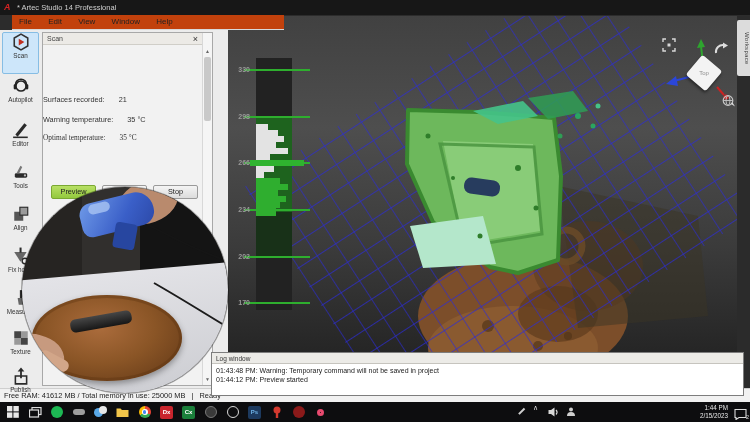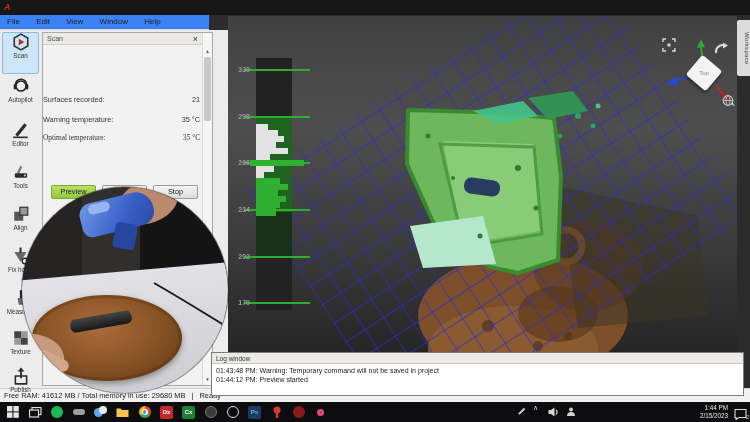--- a/index.html
+++ b/index.html
@@ -9,21 +9,21 @@
   .abs{position:absolute;}
 
   
   #titlebar{left:0;top:0;width:750px;height:15px;background:#171717;color:#cfcfcf;
             font-size:7.5px;line-height:15px;z-index:6;}
   #titlebar .logo{position:absolute;left:4px;top:3px;width:9px;height:9px;color:#d42222;
             font-weight:bold;font-style:italic;font-size:9px;line-height:9px;}
   #titlebar .ttl{position:absolute;left:17px;top:0;}
 
   
-  #menubar{left:0;top:15px;width:209px;height:15px;background:#3b82f6;
+  #menubar{left:12px;top:15px;width:272px;height:15px;background:#c2410c;
            border-bottom:1px solid #d8d8d8;z-index:6;font-size:8px;color:#222;}
   #menubar span{display:inline-block;padding:2px 7px 0 7px;cursor:default;}
 
   
   #leftcol{left:0;top:30px;width:228px;height:358px;background:#ececec;z-index:6;}
 
   
   .sideitem{position:absolute;left:2px;width:37px;text-align:center;color:#222;}
   .sideitem .icn{display:block;margin:0 auto;}
   .sideitem .lbl{display:block;font-size:6.3px;margin-top:1px;color:#333;}
@@ -37,21 +37,21 @@
   #panel .pclose{position:absolute;right:11px;top:0;width:11px;height:12px;font-size:9px;
          line-height:12px;text-align:center;color:#333;}
   #panel .scroll{position:absolute;right:0;top:0;bottom:0;width:10px;background:#f5f5f5;
          border-left:1px solid #d8d8d8;}
   #panel .scroll .sbtn{position:absolute;left:0;width:9px;height:10px;font-size:5px;
          color:#666;text-align:center;line-height:10px;}
   #panel .scroll .thumb{position:absolute;left:1px;top:24px;width:7px;height:64px;
          background:#c9c9c9;border-radius:2px;}
   .fps{position:absolute;left:0;right:12px;top:26px;text-align:center;font-size:19px;
        font-weight:bold;color:#111;}
-  .statrow{position:absolute;left:0;right:12px;display:flex;justify-content:space-between;gap:21px;
+  .statrow{position:absolute;left:0;right:12px;display:flex;justify-content:flex-start;gap:14px;
        font-size:7.3px;color:#333;}
   .recstat{position:absolute;left:0;right:12px;top:130px;text-align:center;font-size:8.5px;
        font-weight:bold;color:#222;}
   .btnrow{position:absolute;left:8px;right:14px;top:152px;display:flex;gap:6px;}
   .pbtn{flex:1;height:14px;font-size:7.3px;color:#222;background:linear-gradient(#f4f4f4,#dcdcdc);
         border:1px solid #9a9a9a;border-radius:2px;text-align:center;line-height:12px;}
   .pbtn.green{background:linear-gradient(#b8e065,#93c93e);border-color:#7aa832;}
   .feat{position:absolute;left:10px;top:180px;font-size:7.4px;color:#222;}
   .radiorow{position:absolute;left:13px;display:flex;align-items:center;gap:4px;font-size:7.4px;color:#333;}
   .radio{width:7px;height:7px;border:1px solid #8a8a8a;border-radius:50%;background:#fff;position:relative;}
@@ -100,20 +100,21 @@
       z-index:25;box-shadow:0 0 0 1px rgba(0,0,0,.35);background:#312f2d;}
   #camcircle .layer{position:absolute;}
 </style>
 </head>
 <body>
 
 <div id="app">
 
   <div id="titlebar" class="abs">
     <div class="logo">A</div>
+    <div class="ttl">* Artec Studio 14 Professional</div>
   </div>
 
   <div id="menubar" class="abs">
     <span>File</span>
     <span>Edit</span>
     <span>View</span>
     <span>Window</span>
     <span>Help</span>
   </div>
 
@@ -371,21 +372,21 @@
 
   <div id="logwin" class="abs">
     <div class="lhead">Log window</div>
     <div class="lbody">
       <div>01:43:48 PM: Warning: Temporary command will not be saved in project</div>
       <div>01:44:12 PM: Preview started</div>
     </div>
   </div>
 
   <div id="statusbar" class="abs">
-    <span>Free RAM: 41612 MB / Total memory in use: 29680 MB</span>
+    <span>Free RAM: 41612 MB / Total memory in use: 25000 MB</span>
     <span>|</span>
     <span>Ready</span>
   </div>
 
   <div id="taskbar" class="abs">
     <div class="tbslot" style="left:4px;">
       <svg width="12" height="12" viewBox="0 0 12 12">
         <rect x="0" y="0" width="5.4" height="5.4" fill="#e8e8e8"></rect>
           <rect x="6.4" y="0" width="5.4" height="5.4" fill="#e8e8e8"></rect>
         <rect x="0" y="6.4" width="5.4" height="5.4" fill="#e8e8e8"></rect>

